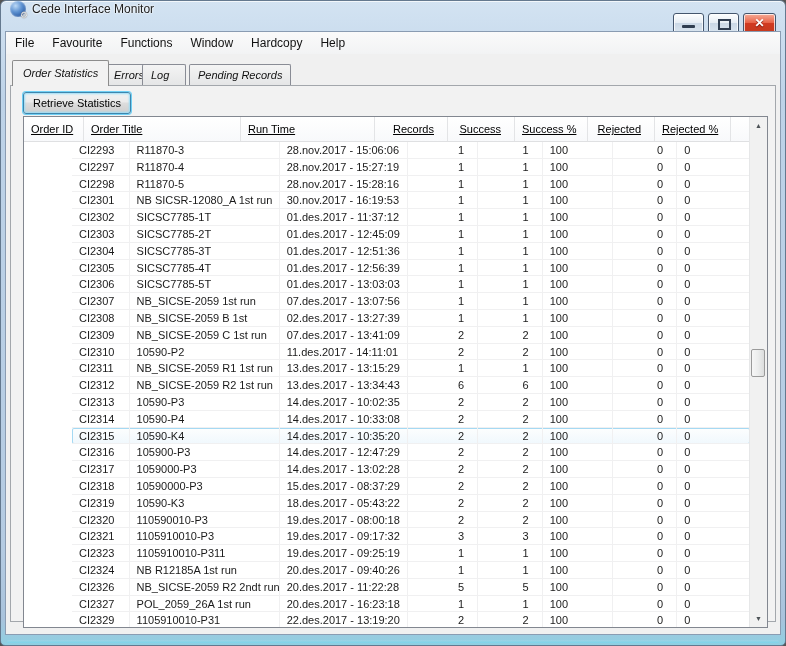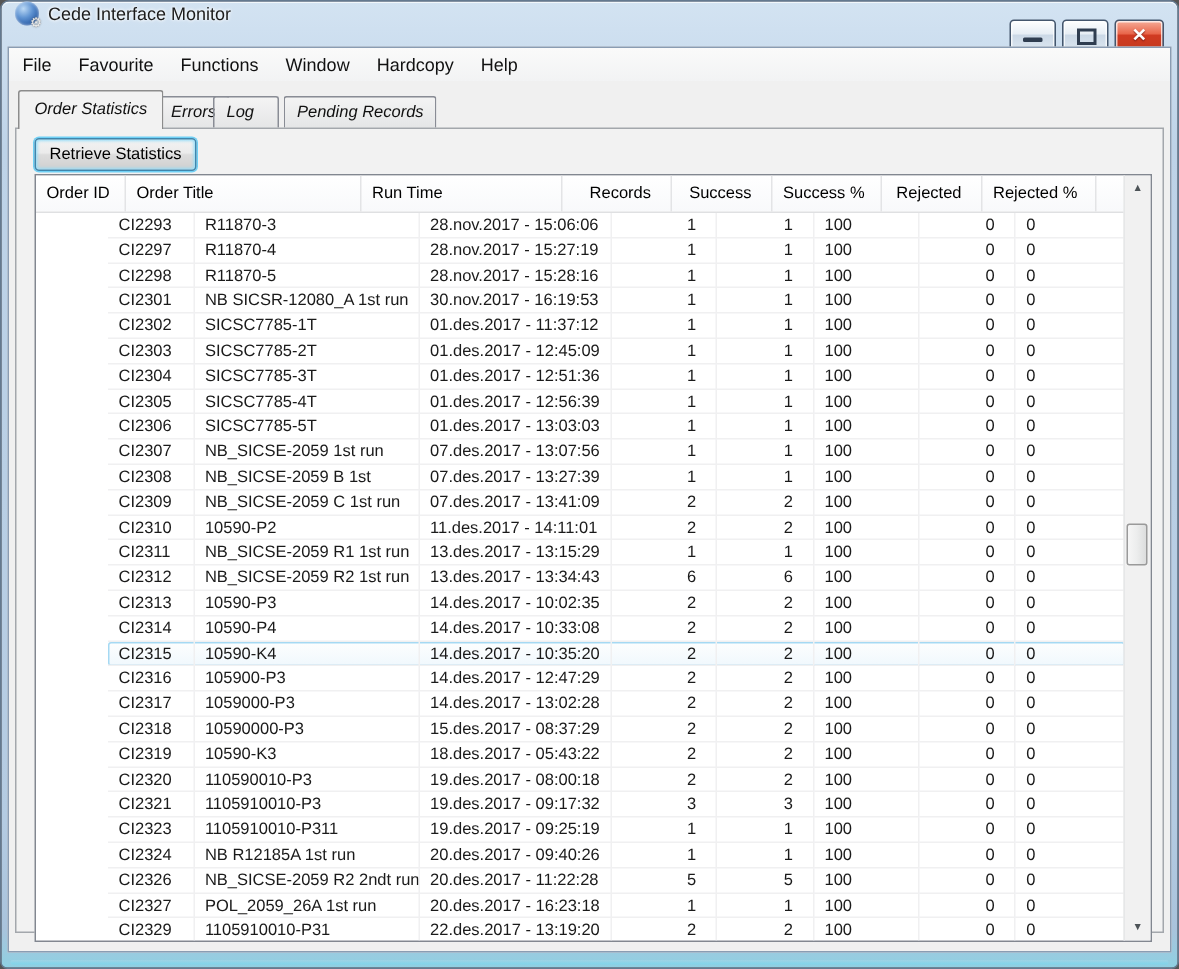--- a/index.html
+++ b/index.html
@@ -48,21 +48,21 @@
   .btn{position:absolute;left:12px;top:6px;height:22px;box-sizing:border-box;font-size:11px;color:#000;
     padding:0 9px;border:1px solid #3f86ad;border-radius:3px;
     background:linear-gradient(#f2f2f2 0%,#ebebeb 45%,#dddddd 50%,#cfcfcf 100%);
     box-shadow:0 0 0 1px #6fd0f5, inset 0 0 2px 1px #9adef7;line-height:20px;text-align:right;}
 
   
   .listview{position:absolute;left:12px;top:30px;width:745px;height:512px;box-sizing:border-box;
     border:1px solid #828790;background:#fff;overflow:hidden;}
   .lv-inner{position:absolute;inset:0;right:17px;overflow:hidden;}
   .lv-header{display:flex;height:25px;box-sizing:border-box;background:linear-gradient(#ffffff,#f8f9fb);
-    border-bottom:1px solid #dfe0e2;font-size:11px;color:#000;}
+    border-bottom:1px solid #dfe0e2;font-size:11px;color:#000;text-decoration:underline;}
   .hcell{box-sizing:border-box;border-right:1px solid #e3e4e6;line-height:24px;white-space:nowrap;overflow:hidden;}
   .lv-body{position:absolute;top:25px;left:0;right:0;bottom:0;overflow:hidden;}
   .lv-row{display:flex;height:16.8px;box-sizing:border-box;font-size:11px;color:#1a1a1a;margin-left:48px;}
   .cell{box-sizing:border-box;border-right:1px solid #f0f0f1;border-bottom:1px solid #f0f0f1;
     line-height:16px;white-space:nowrap;overflow:hidden;}
   .lv-row.selected{position:relative;border-radius:2px;
     background:linear-gradient(#fdfefe,#f0f8fd);box-shadow:inset 0 0 0 1px #a5d9f3;}
   .col0{width:60px}.col1{width:157px}.col2{width:134px}.col3{width:73px}
   .col4{width:67px}.col5{width:73px}.col6{width:67px}.col7{width:76px}
   .colf{flex:1;border-right:none;}
@@ -242,21 +242,21 @@
                   <div class="cell col3 al-right">1</div>
                   <div class="cell col4 al-right">1</div>
                   <div class="cell col5 al-left">100</div>
                   <div class="cell col6 al-right">0</div>
                   <div class="cell col7 al-left">0</div>
                   <div class="cell colf"></div>
                 </div>
                 <div class="lv-row">
                   <div class="cell col0 al-left">CI2308</div>
                   <div class="cell col1 al-left">NB_SICSE-2059 B 1st</div>
-                  <div class="cell col2 al-left">07.des.2017 - 13:27:39</div>
+                  <div class="cell col2 al-left">02.des.2017 - 13:27:39</div>
                   <div class="cell col3 al-right">1</div>
                   <div class="cell col4 al-right">1</div>
                   <div class="cell col5 al-left">100</div>
                   <div class="cell col6 al-right">0</div>
                   <div class="cell col7 al-left">0</div>
                   <div class="cell colf"></div>
                 </div>
                 <div class="lv-row">
                   <div class="cell col0 al-left">CI2309</div>
                   <div class="cell col1 al-left">NB_SICSE-2059 C 1st run</div>

